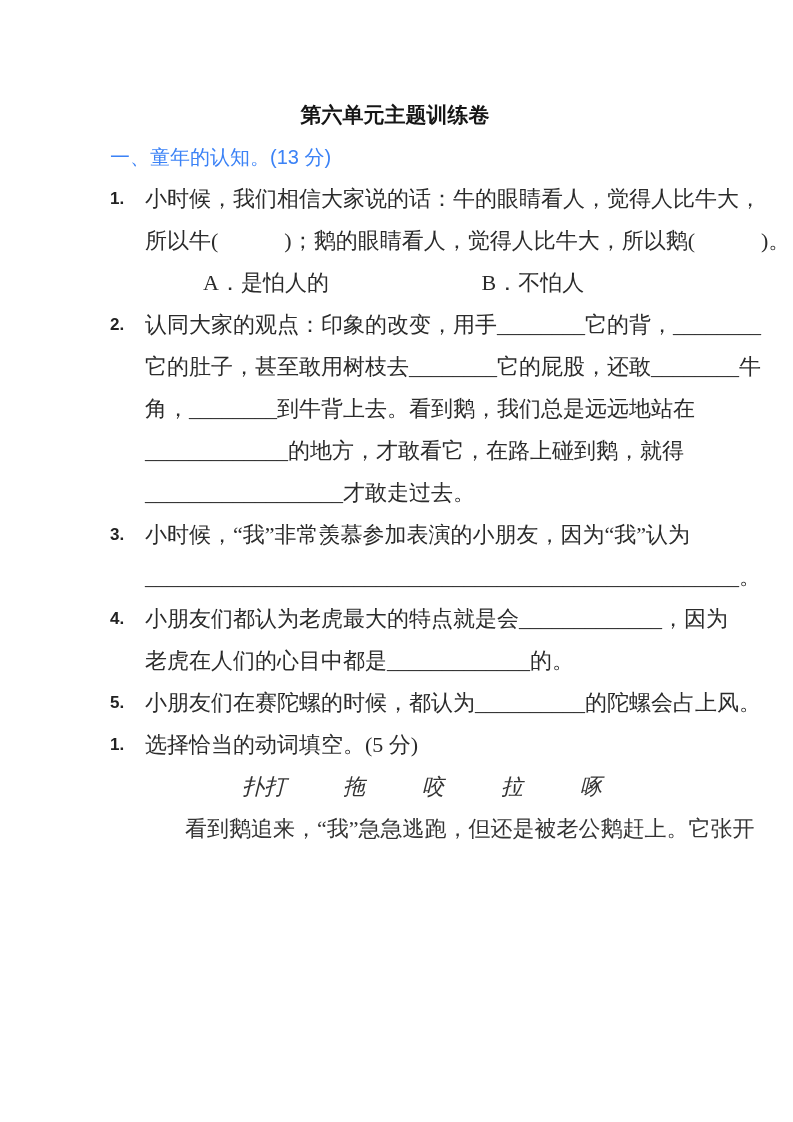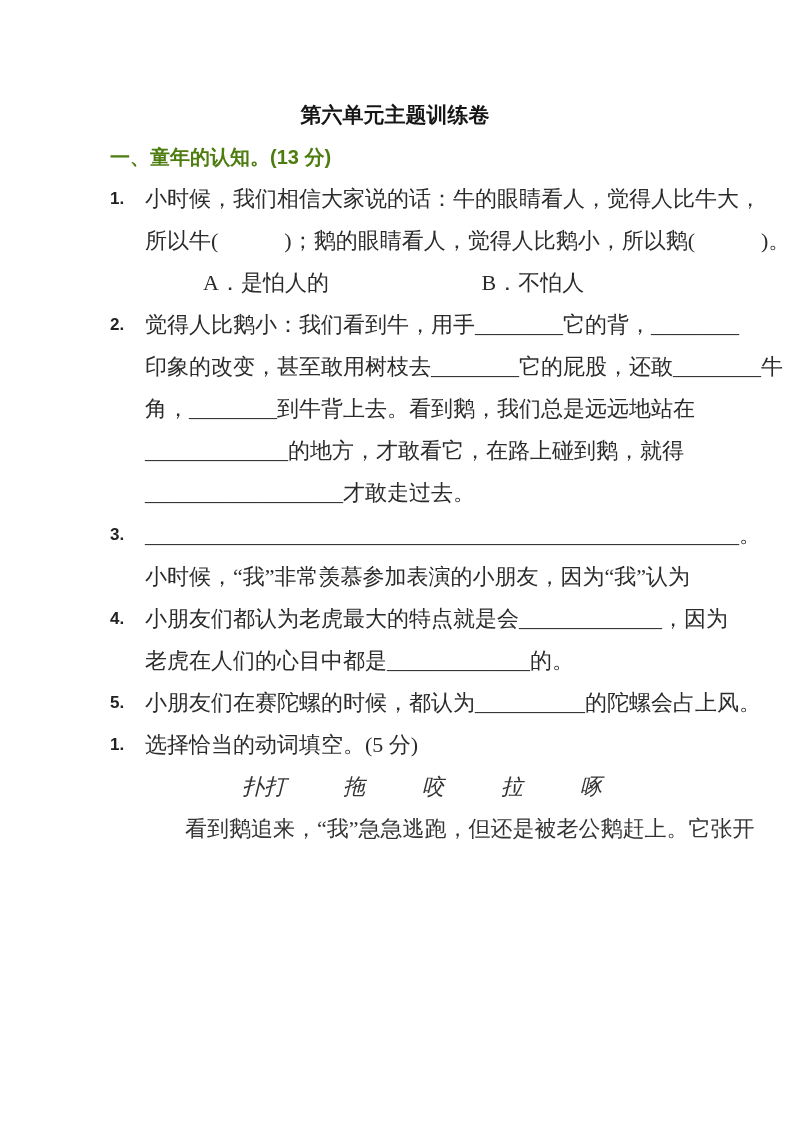--- a/index.html
+++ b/index.html
@@ -12,21 +12,21 @@
   .line{height:42px;line-height:42px;font-size:22px;white-space:nowrap;}
   .jl{text-align:justify;text-align-last:justify;}
   .title{
     text-align:center;text-align-last:center;
     font-family:"Liberation Sans","DejaVu Sans",sans-serif;
     font-weight:bold;font-size:21px;color:#151515;white-space:nowrap;
   }
   .subtitle{text-align:center;text-align-last:center;font-size:19px;letter-spacing:2px;color:#333;}
   .sec{
     font-family:"Liberation Sans","DejaVu Sans",sans-serif;
-    font-weight:bold;font-size:20px;color:#4d7c0f;
+    font-weight:normal;font-size:20px;color:#3b82f6;
   }
   .q{display:flex;}
   .qnum{
     flex:0 0 35px;width:35px;height:42px;line-height:42px;
     font-family:"Liberation Sans","DejaVu Sans",sans-serif;
     font-weight:bold;font-size:17px;color:#222;
   }
   .qbody{flex:1;min-width:0;}
   .opts{padding-left:12px;white-space:nowrap;}
   .optA{display:inline-block;width:273px;margin-left:46px;}
@@ -44,44 +44,44 @@
 <div class="content">
 
   <div class="line title">第六单元主题训练卷</div>
 
   <div class="line sec">一、童年的认知。(13 分)</div>
 
   <div class="q">
     <div class="qnum">1.</div>
     <div class="qbody">
       <div class="line jl">小时候，我们相信大家说的话：牛的眼睛看人，觉得人比牛大，</div>
-      <div class="line jl">所以牛(　　　)；鹅的眼睛看人，觉得人比鹅小，所以鹅(　　　)。</div>
+      <div class="line jl">所以牛(　　　)；鹅的眼睛看人，觉得人比牛大，所以鹅(　　　)。</div>
       <div class="line opts">
         <span class="optA">A．是怕人的</span>
         <span>B．不怕人</span>
       </div>
     </div>
   </div>
 
   <div class="q">
     <div class="qnum">2.</div>
     <div class="qbody">
-      <div class="line jl">觉得人比鹅小：我们看到牛，用手________它的背，________</div>
-      <div class="line jl">印象的改变，甚至敢用树枝去________它的屁股，还敢________牛</div>
+      <div class="line jl">认同大家的观点：印象的改变，用手________它的背，________</div>
+      <div class="line jl">它的肚子，甚至敢用树枝去________它的屁股，还敢________牛</div>
       <div class="line jl">角，________到牛背上去。看到鹅，我们总是远远地站在</div>
       <div class="line jl">_____________的地方，才敢看它，在路上碰到鹅，就得</div>
       <div class="line">__________________才敢走过去。</div>
     </div>
   </div>
 
   <div class="q">
     <div class="qnum">3.</div>
     <div class="qbody">
+      <div class="line jl">小时候，“我”非常羡慕参加表演的小朋友，因为“我”认为</div>
       <div class="line">______________________________________________________。</div>
-      <div class="line jl">小时候，“我”非常羡慕参加表演的小朋友，因为“我”认为</div>
     </div>
   </div>
 
   <div class="q">
     <div class="qnum">4.</div>
     <div class="qbody">
       <div class="line jl">小朋友们都认为老虎最大的特点就是会_____________，因为</div>
       <div class="line">老虎在人们的心目中都是_____________的。</div>
     </div>
   </div>

